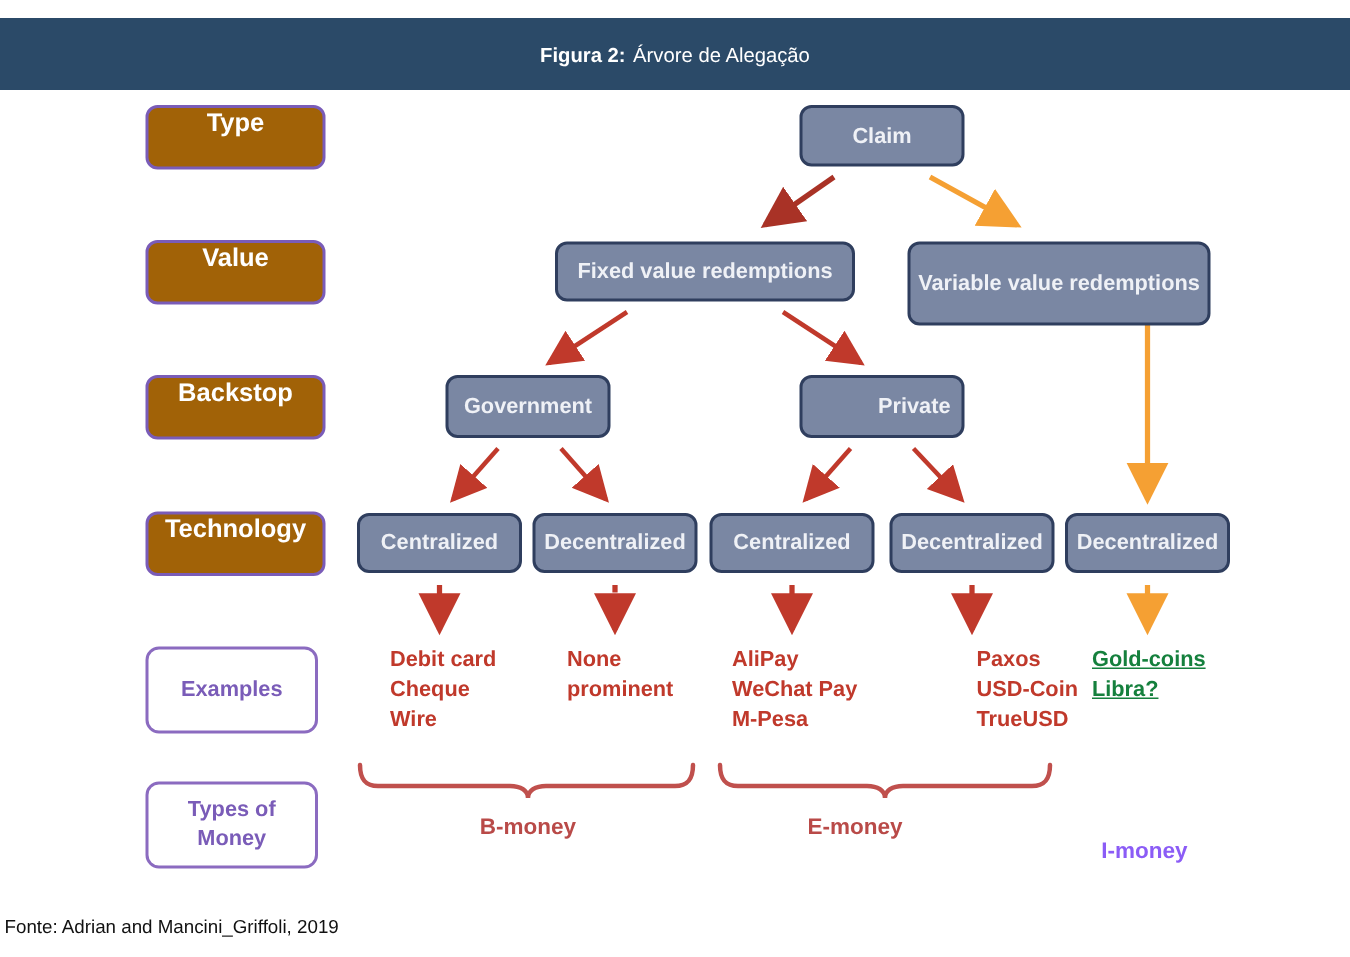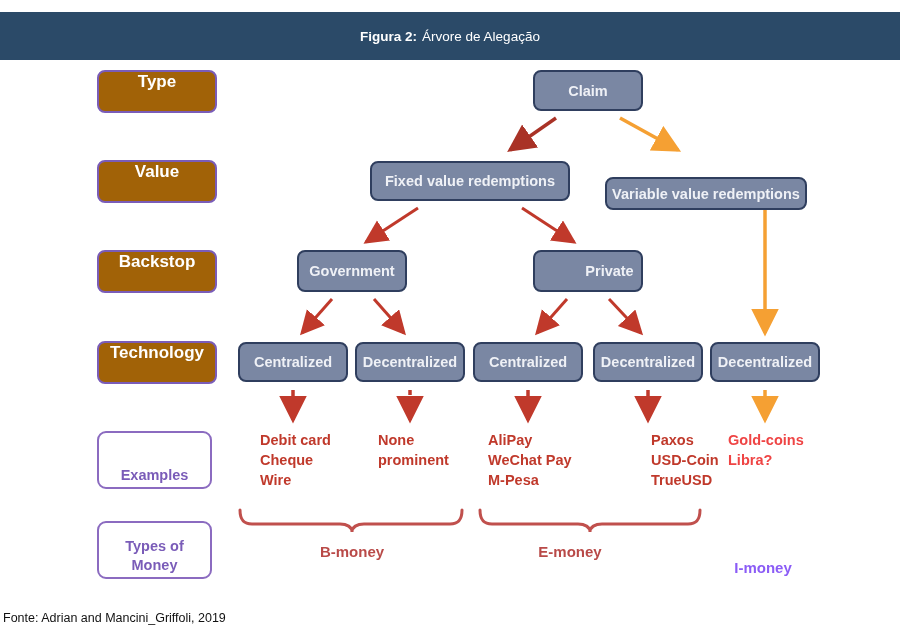--- a/index.html
+++ b/index.html
@@ -10,30 +10,30 @@
   .header-bar{position:absolute;left:0;top:0;width:900px;height:48px;background:#2B4A68;
     display:flex;align-items:center;justify-content:center;color:#ffffff;font-size:13.5px;margin-top:12px;}
   .header-bar b{font-weight:bold;margin-right:5px;}
 
   
   .purple-box{position:absolute;left:97px;width:116px;height:39px;background:#a16207;
     border:2px solid #7A5CB8;border-radius:8px;color:#ffffff;font-weight:bold;font-size:17px;
     display:flex;align-items:flex-start;justify-content:center;text-align:center;}
   .outline-box{position:absolute;left:97px;width:115px;background:#ffffff;
     border:2.5px solid #8B6BC0;border-radius:9px;color:#7A5CB8;font-weight:bold;font-size:14.5px;
-    display:flex;align-items:flex-end;justify-content:center;text-align:center;line-height:19px;padding:2px 8px;box-sizing:border-box;}
+    display:flex;align-items:center;justify-content:center;text-align:center;line-height:19px;padding:2px 8px;box-sizing:border-box;}
 
   
   .slate-box{position:absolute;background:#7A87A3;border:2.5px solid #2F3E5E;border-radius:8px;
     color:#EFF1F6;font-weight:bold;font-size:14.5px;display:flex;align-items:center;justify-content:center;
     text-align:center;box-sizing:border-box;}
 
   
   .ex-list{position:absolute;font-weight:bold;font-size:14.5px;line-height:20px;color:#C0392B;white-space:nowrap;}
-  .ex-list.orange{color:#ef4444;}
+  .ex-list.orange{color:#15803d;text-decoration:underline;}
 
   
   .money-label{position:absolute;transform:translateX(-50%);font-weight:bold;font-size:15px;color:#B94A48;white-space:nowrap;}
   .money-label.orange{color:#8b5cf6;margin-top:16px;}
 
   .source-note{position:absolute;left:3px;top:611px;font-size:12.5px;color:#111111;}
 
   svg.overlay{position:absolute;left:0;top:0;pointer-events:none;}
 </style>
 </head>
@@ -99,21 +99,21 @@
   <div class="outline-box" style="top:521px;height:58px;">
       <span>Types of Money</span>
     </div>
 
   <div class="slate-box" style="left:533px;top:70px;width:110px;height:41px;">
       <span>Claim</span>
     </div>
   <div class="slate-box" style="left:370px;top:161px;width:200px;height:40px;">
       <span>Fixed value redemptions</span>
     </div>
-  <div class="slate-box" style="left:605px;top:177px;width:202px;height:33px;">
+  <div class="slate-box" style="left:605px;top:161px;width:202px;height:56px;">
       <span>Variable value redemptions</span>
     </div>
   <div class="slate-box" style="left:297px;top:250px;width:110px;height:42px;">
       <span>Government</span>
     </div>
   <div class="slate-box" style="left:533px;top:250px;width:110px;height:42px;padding-left:43px;">
       <span>Private</span>
     </div>
 
   <div class="slate-box" style="left:238px;top:342px;width:110px;height:40px;">

